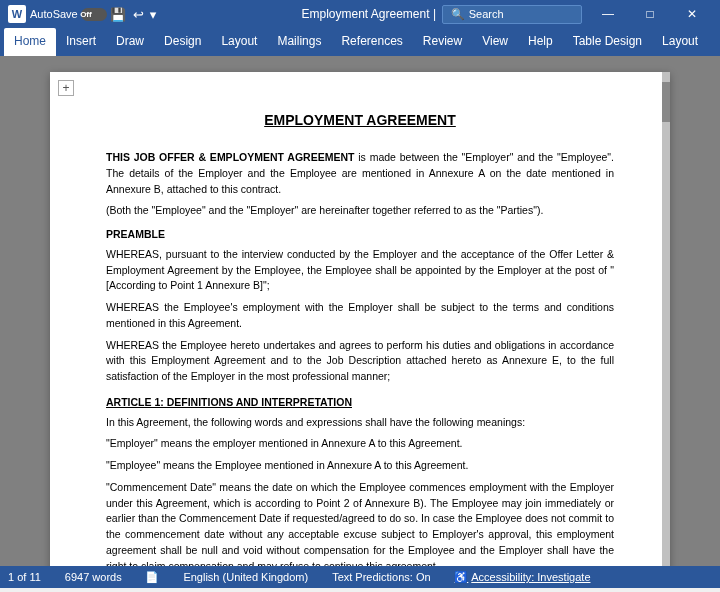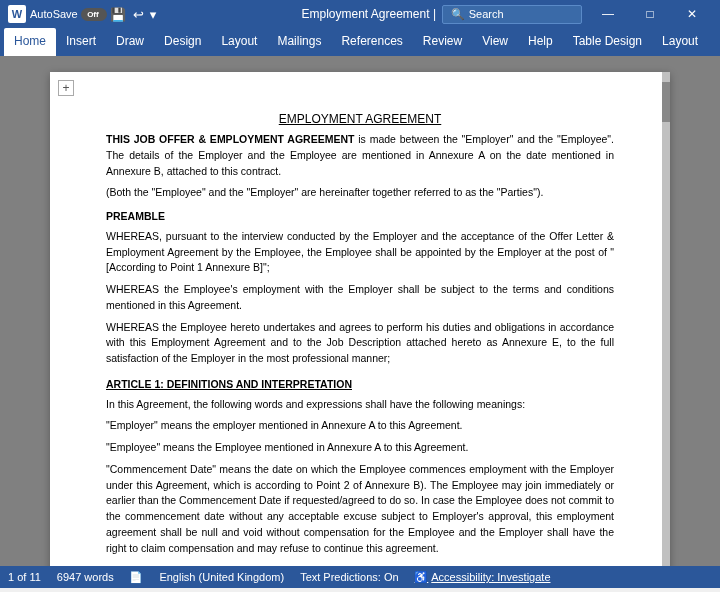--- a/index.html
+++ b/index.html
@@ -33,21 +33,21 @@
     .title-bar-autosave {
       display: flex; align-items: center; gap: 3px;
       font-size: 11px;
     }
     .toggle-switch {
       background: #555; border-radius: 8px;
       width: 26px; height: 13px;
       position: relative; display: inline-block;
     }
     .toggle-off {
-      position: absolute; right: 8px; top: 2px;
+      position: absolute; right: 15px; top: 2px;
       font-size: 8px; color: white; font-weight: bold;
     }
     .title-bar-icons {
       display: flex; align-items: center; gap: 6px;
     }
     .title-bar-icons span { font-size: 13px; color: white; cursor: pointer; }
     .title-bar-title {
       flex: 2; text-align: right; font-size: 12px; color: white;
       font-weight: normal;
     }
@@ -113,23 +113,23 @@
     .add-icon {
       position: absolute;
       top: 8px; left: 8px;
       width: 16px; height: 16px;
       border: 1px solid #aaa;
       display: flex; align-items: center; justify-content: center;
       font-size: 12px; color: #555; cursor: pointer;
     }
     .doc-title {
       text-align: center;
-      font-size: 12px;
-      font-weight: normal;
-      margin-bottom: 6px;
+      font-size: 14px;
+      font-weight: bold;
+      margin-bottom: 22px;
       text-decoration: underline;
     }
     .doc-body { font-size: 10.5px; line-height: 1.5; color: #000; }
     .doc-body p { margin-bottom: 6px; text-align: justify; }
     .doc-body .bold-intro { font-weight: bold; }
     .section-heading {
       font-weight: bold;
       font-size: 10.5px;
       margin: 8px 0 4px 0;
     }
@@ -142,21 +142,21 @@
 
     
     .status-bar {
       background: #2b579a;
       height: 22px;
       display: flex;
       align-items: center;
       padding: 0 8px;
       color: white;
       font-size: 11px;
-      gap: 16px;
+      gap: 24px;
     }
     .accessibility-btn {
       display: flex; align-items: center; gap: 3px;
       font-size: 11px; color: white;
       cursor: pointer; text-decoration: underline;
     }
     .scroll-bar {
       position: absolute;
       right: 0; top: 0;
       width: 8px; height: 100%;

